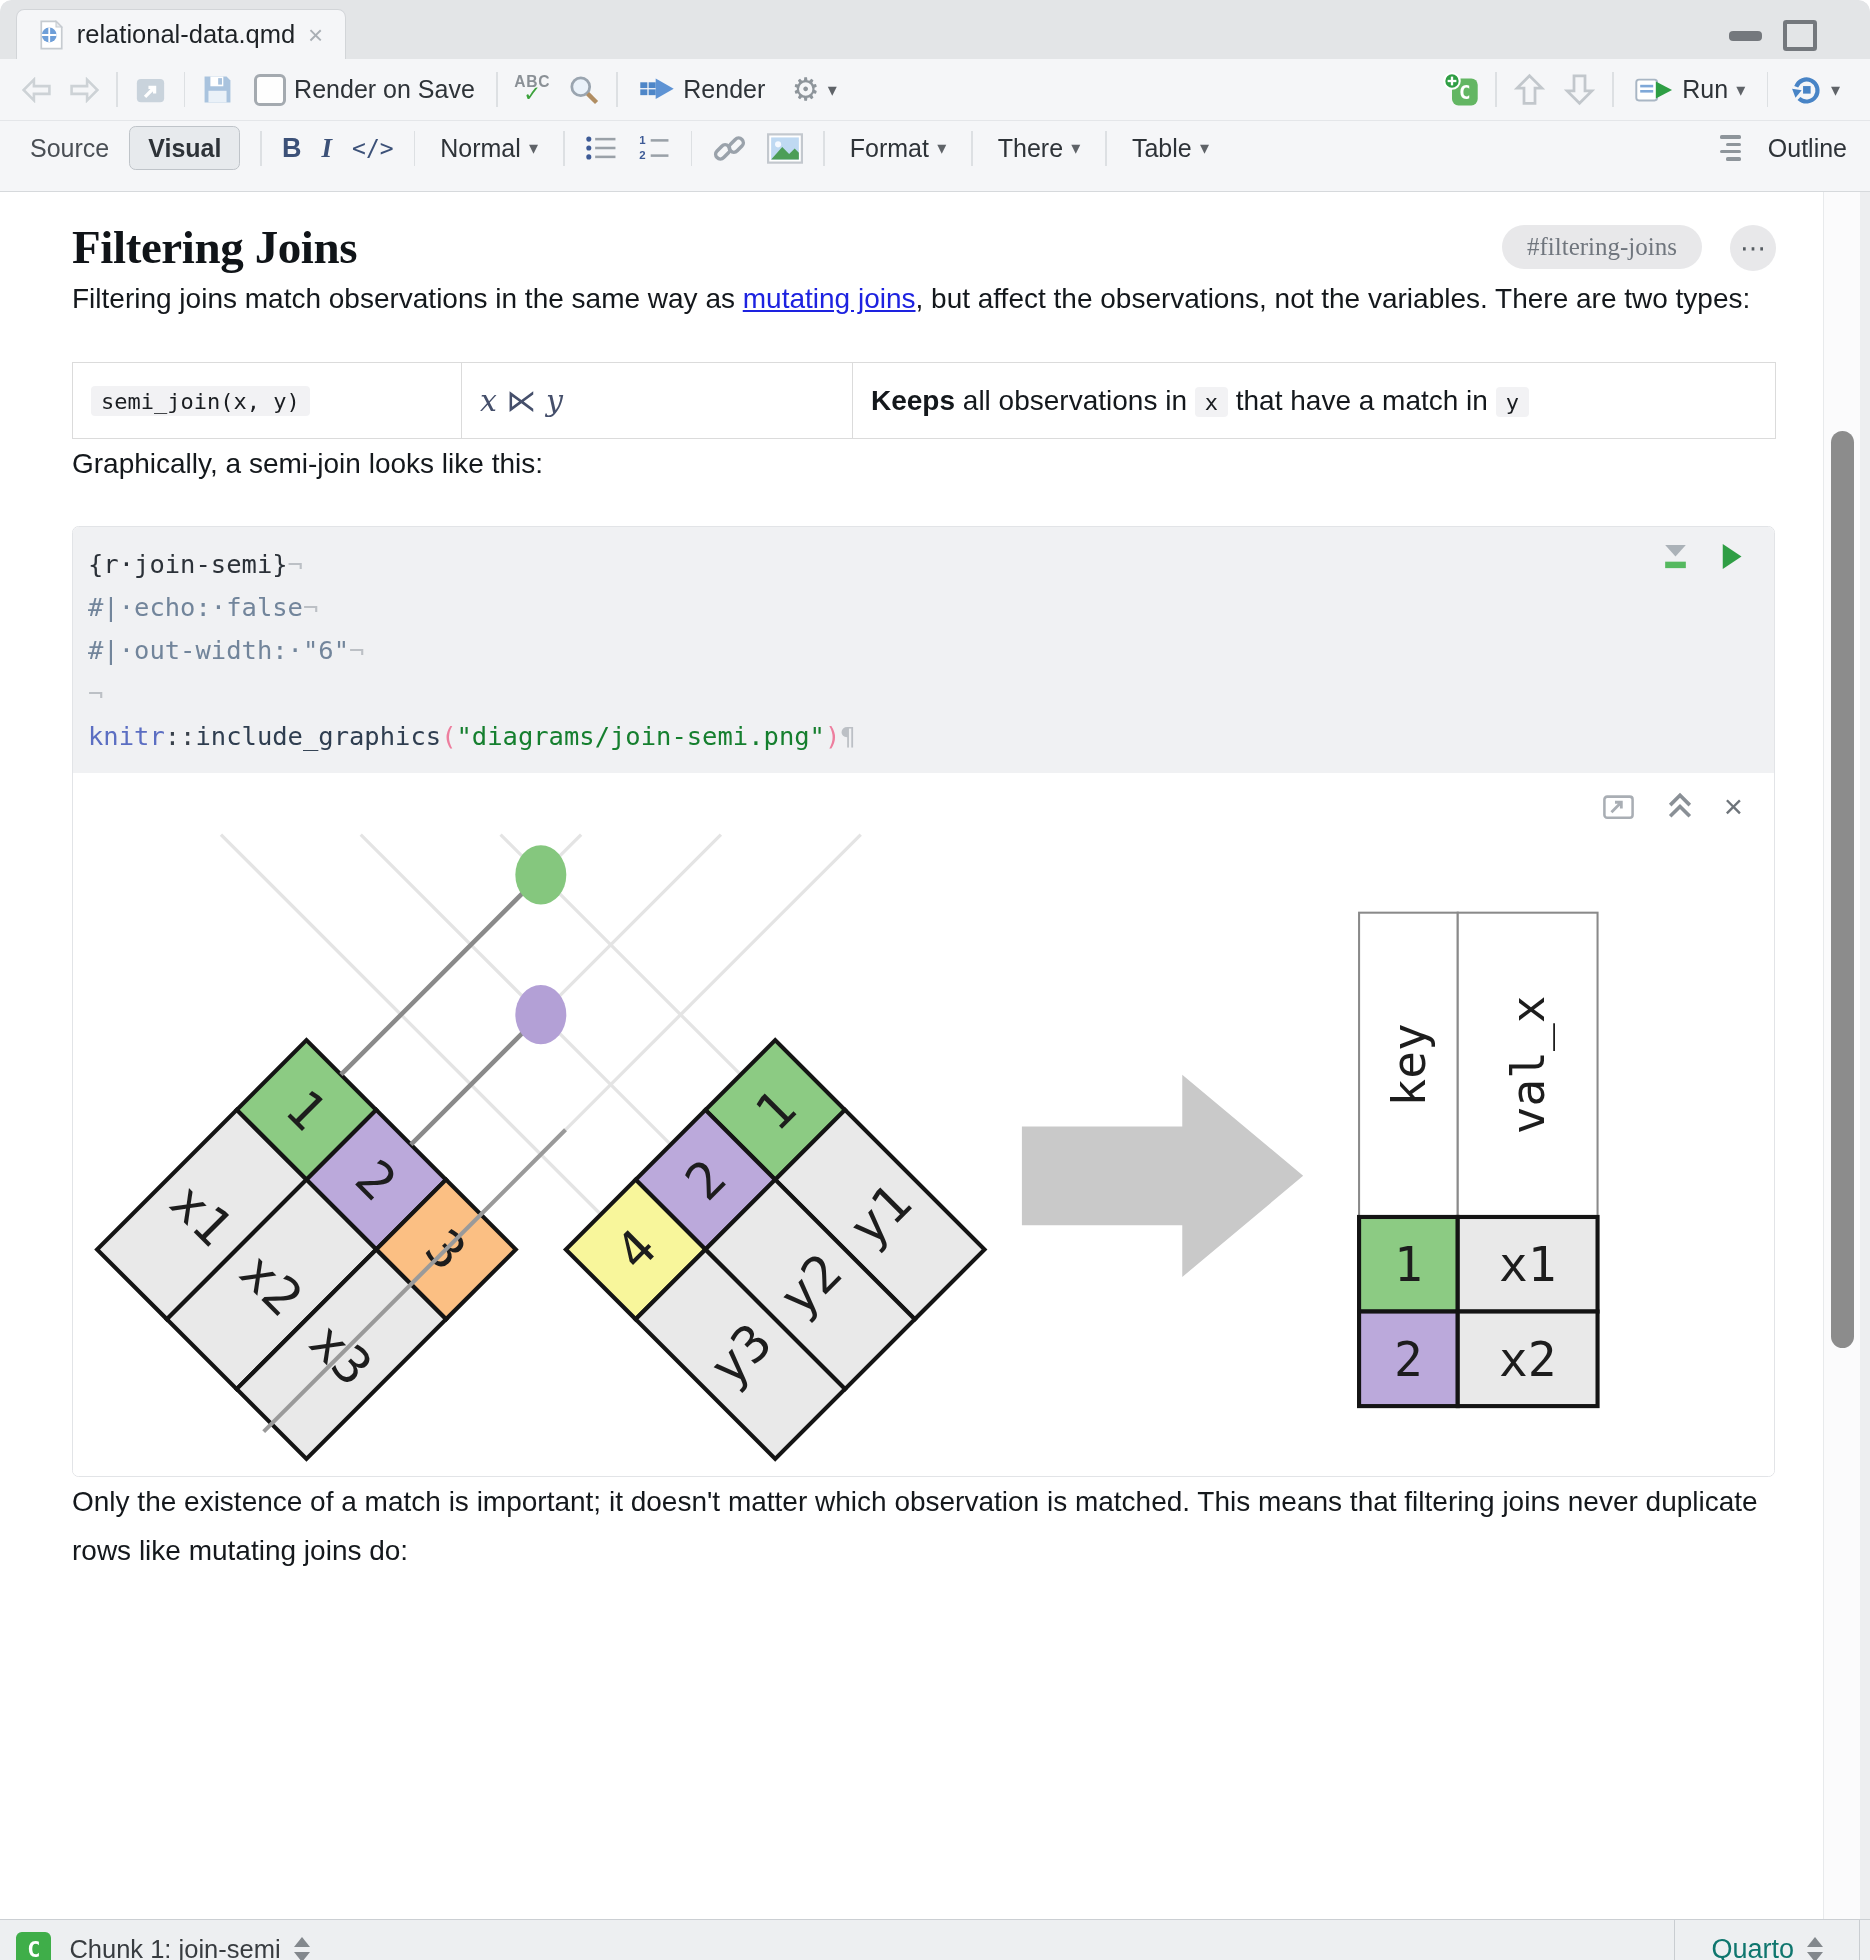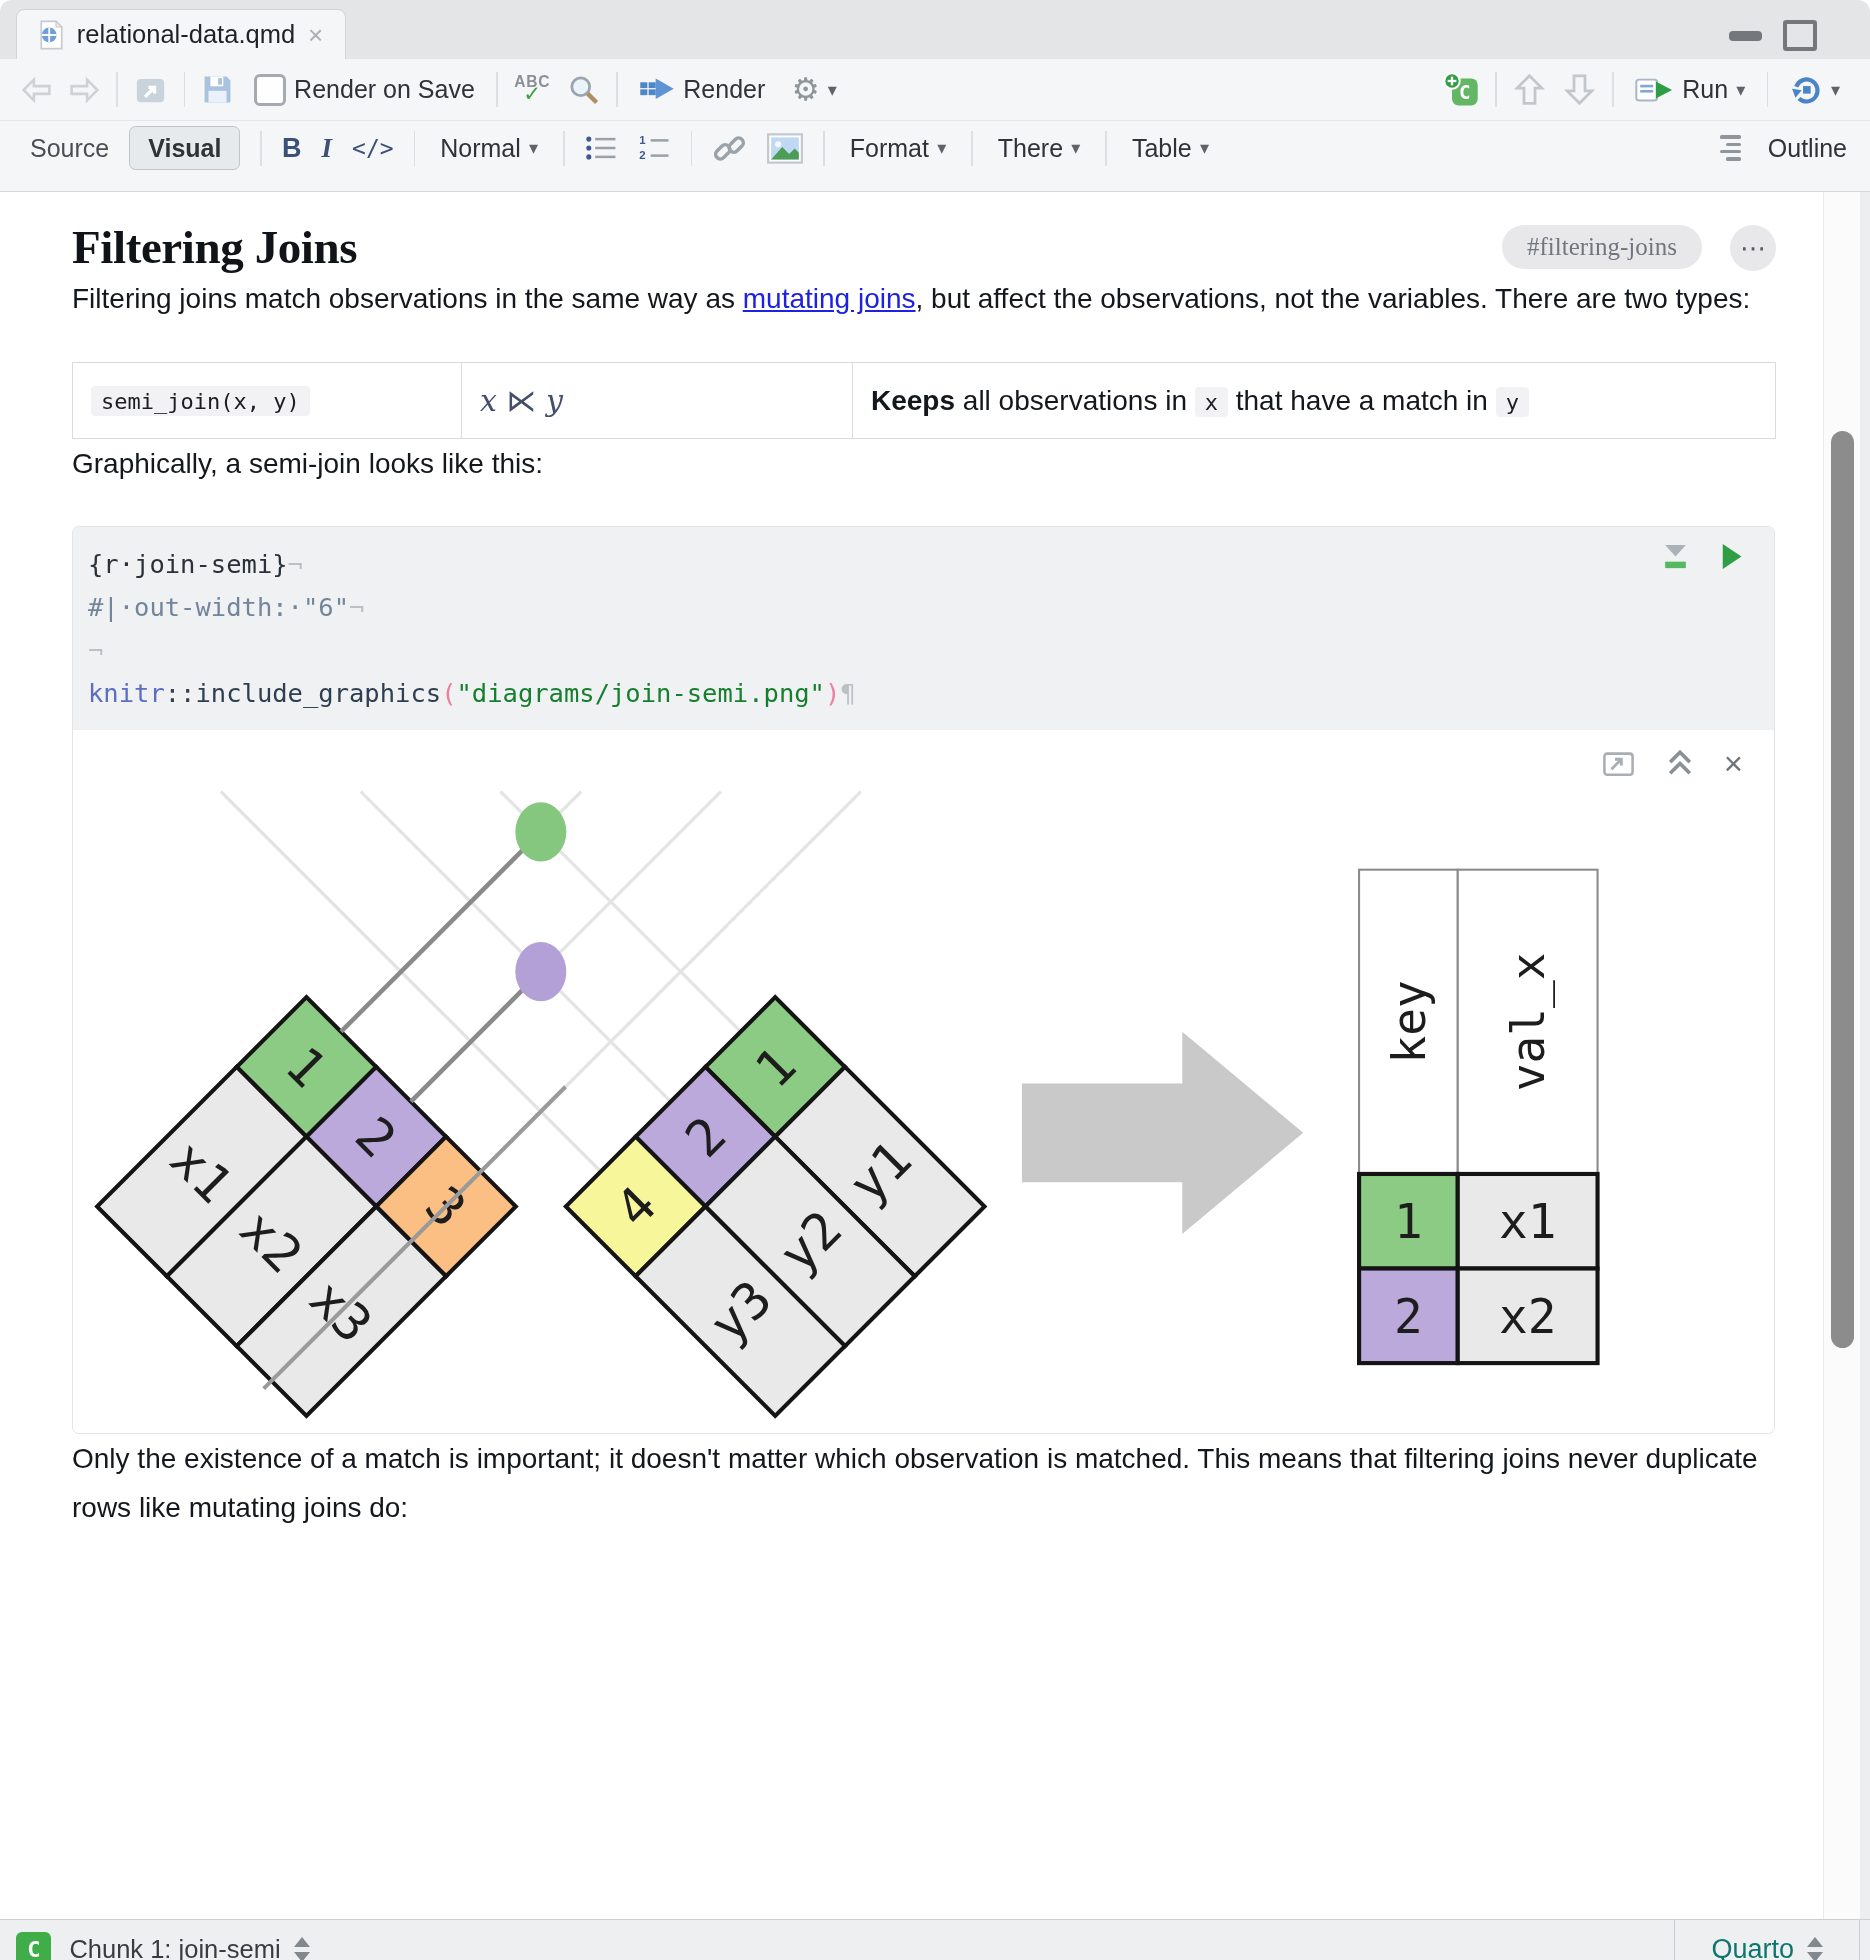--- a/index.html
+++ b/index.html
@@ -315,20 +315,21 @@
           <td class="col-desc"><span class="desc-bold">Keeps</span><span> all observations in </span><span class="inline-code">x</span><span> that have a match in </span><span class="inline-code">y</span></td>
         </tr>
       </tbody>
         </table>
 
       <p class="body-text p2">Graphically, a semi-join looks like this:</p>
 
       <div class="chunk">
         <div class="chunk-code">
           <div class="code-line"><span class="tok-meta">{r·join-semi}</span><span class="tok-mark">¬</span></div>
+          <div class="code-line"><span class="tok-opt">#|·echo:·false</span><span class="tok-mark">¬</span></div>
           <div class="code-line"><span class="tok-opt">#|·out-width:·"6"</span><span class="tok-mark">¬</span></div>
           <div class="code-line"><span class="tok-mark">¬</span></div>
           <div class="code-line"><span class="tok-pkg">knitr</span><span class="tok-op">::</span><span class="tok-fn">include_graphics</span><span class="tok-paren">(</span><span class="tok-str">"diagrams/join-semi.png"</span><span class="tok-paren">)</span><span class="tok-mark">¶</span></div>
           <div class="chunk-toolbar">
             <span>
               <svg width="31" height="33" viewBox="0 0 24 24">
                   <path d="M4 3 H20 L12 12 Z" fill="#ABB2B8"></path>
                   <rect x="4" y="16" width="16" height="5" fill="#55B95F"></rect>
                 </svg>
             </span>

